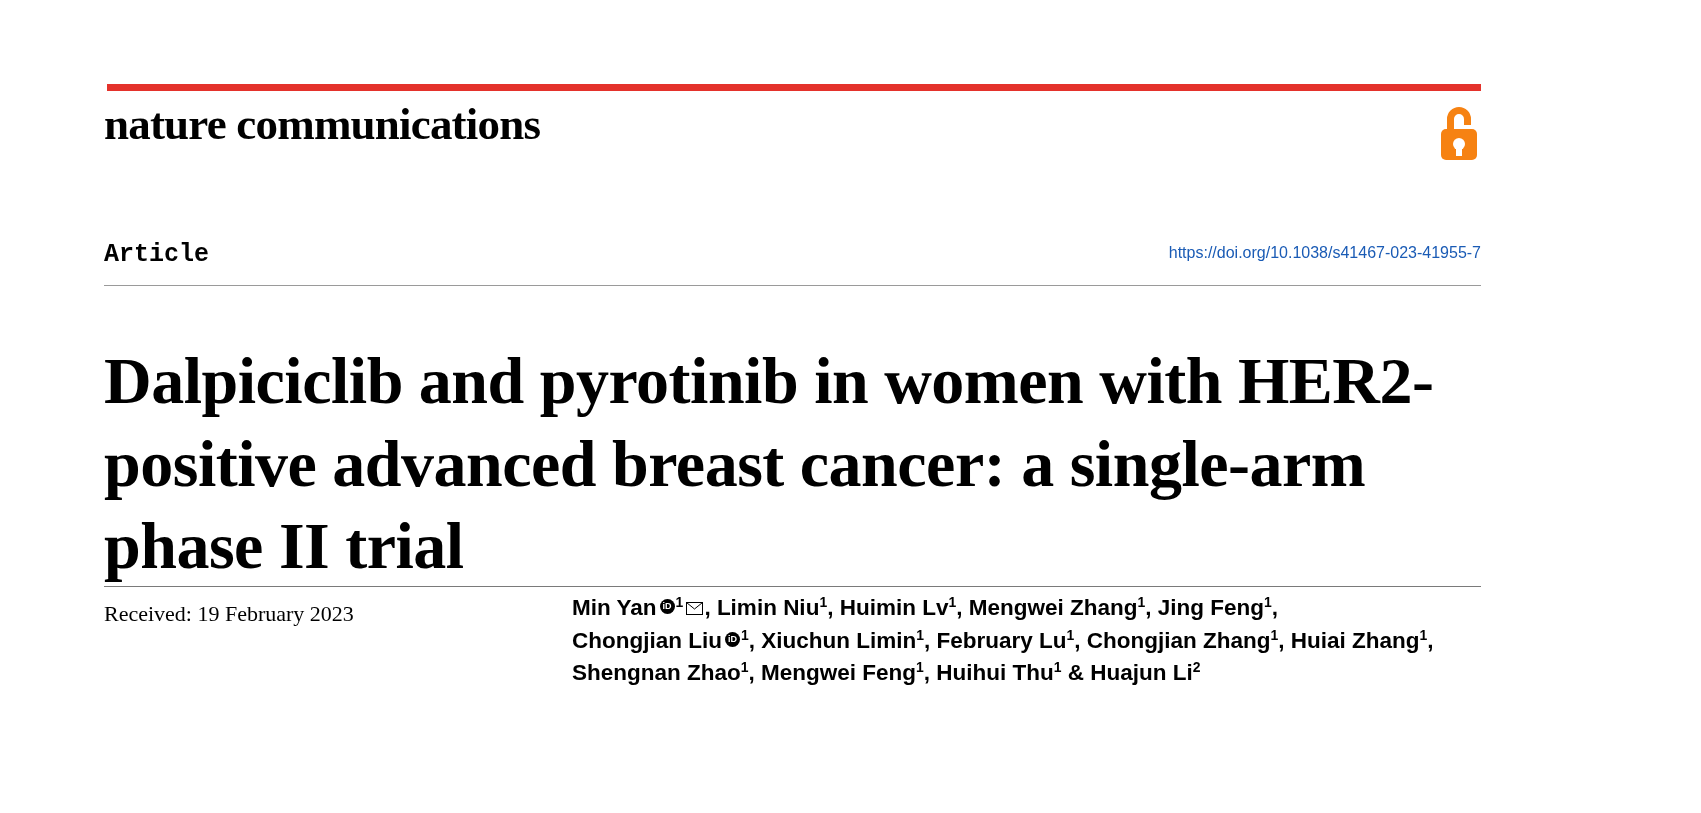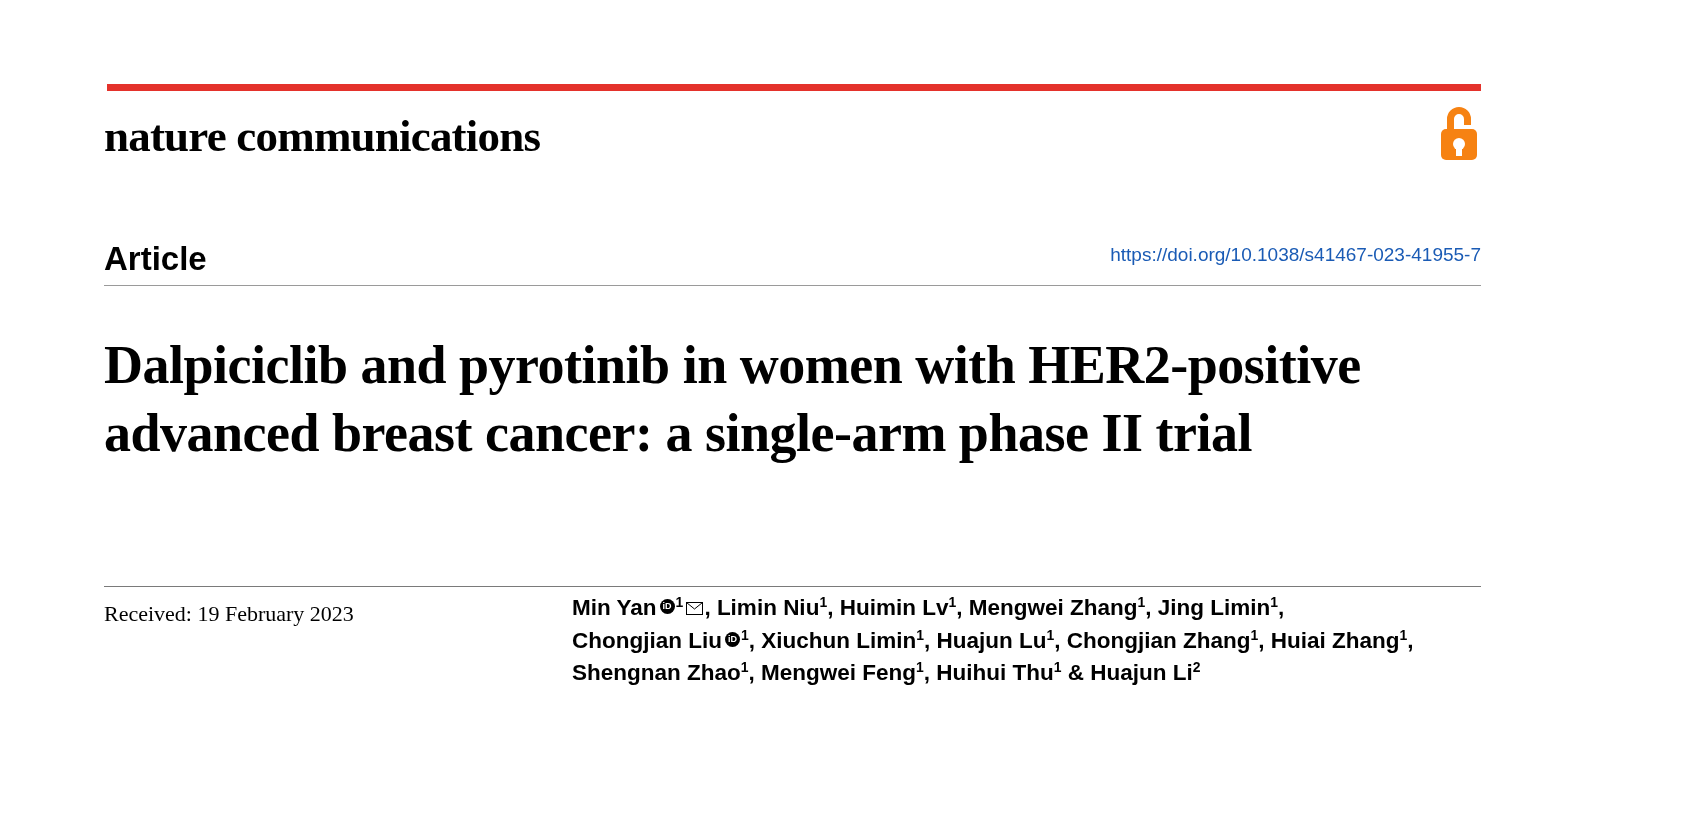--- a/index.html
+++ b/index.html
@@ -34,21 +34,20 @@
     position: absolute;
     left: 104px;
     top: 100px;
     font-family: "Liberation Serif", serif;
     font-weight: bold;
     font-size: 45px;
     letter-spacing: -0.8px;
     line-height: 1.1;
     color: #000000;
     white-space: nowrap;
-    margin-top: 12px;
   }
   
   .oa-icon {
     position: absolute;
     right: 216px;
     top: 104px;
     width: 52px;
     height: 60px;
   }
   
@@ -56,31 +55,31 @@
     position: absolute;
     left: 104px;
     top: 240px;
     width: 1377px;
     height: 40px;
   }
   .article-label {
     position: absolute;
     left: 0;
     top: 0;
-    font-family: Liberation Sans, sans-serif;
-    font-weight: bold;
-    font-size: 33px;
+    font-family: Liberation Mono, monospace;
+    font-weight: bold;
+    font-size: 25px;
     color: #000000;
   }
   .doi-link {
     position: absolute;
     right: 0;
     top: 4px;
     font-family: "Liberation Sans", sans-serif;
-    font-size: 19px;
+    font-size: 16px;
     color: #1a5bb5;
     text-decoration: none;
     white-space: nowrap;
     text-align: right;
   }
   .rule-under-article {
     position: absolute;
     left: 104px;
     top: 285px;
     width: 1377px;
@@ -88,21 +87,21 @@
     background: #9a9a9a;
   }
   
   .title {
     position: absolute;
     left: 104px;
     top: 296px;
     width: 1390px;
     font-family: "Liberation Serif", serif;
     font-weight: bold;
-    font-size: 54px;
+    font-size: 66px;
     line-height: 1.25;
     letter-spacing: -0.5px;
     color: #000000;
   }
   
   .rule-above-meta {
     position: absolute;
     left: 104px;
     top: 586px;
     width: 1377px;
@@ -204,23 +203,23 @@
 
   <div class="meta-col">
     <div class="meta-item">Received: 19 February 2023</div>
   </div>
 
   <div class="authors">
     <div>
       <span>Min Yan</span><span class="orcid"></span><sup>1</sup><span class="envelope"><svg width="17" height="13" viewBox="0 0 17 13" xmlns="http://www.w3.org/2000/svg">
             <rect x="0.5" y="0.5" width="16" height="12" fill="#ffffff" stroke="#000000"></rect>
             <path d="M0.5 0.5 L8.5 7 L16.5 0.5" fill="none" stroke="#000000"></path>
-          </svg></span><span>, Limin Niu</span><sup>1</sup><span>, Huimin Lv</span><sup>1</sup><span>, Mengwei Zhang</span><sup>1</sup><span>, Jing Limin</span><sup>1</sup><span>,</span>
+          </svg></span><span>, Limin Niu</span><sup>1</sup><span>, Huimin Lv</span><sup>1</sup><span>, Mengwei Zhang</span><sup>1</sup><span>, Jing Feng</span><sup>1</sup><span>,</span>
     </div>
     <div>
-      <span>Chongjian Liu</span><span class="orcid"></span><sup>1</sup><span>, Xiuchun Limin</span><sup>1</sup><span>, Huajun Lu</span><sup>1</sup><span>, Chongjian Zhang</span><sup>1</sup><span>, Huiai Zhang</span><sup>1</sup><span>,</span>
+      <span>Chongjian Liu</span><span class="orcid"></span><sup>1</sup><span>, Xiuchun Limin</span><sup>1</sup><span>, February Lu</span><sup>1</sup><span>, Chongjian Zhang</span><sup>1</sup><span>, Huiai Zhang</span><sup>1</sup><span>,</span>
     </div>
     <div>
       <span>Shengnan Zhao</span><sup>1</sup><span>, Mengwei Feng</span><sup>1</sup><span>, Huihui Thu</span><sup>1</sup><span> &amp; Huajun Li</span><sup>2</sup>
     </div>
   </div>
 
 </div>
 
 </body></html>

